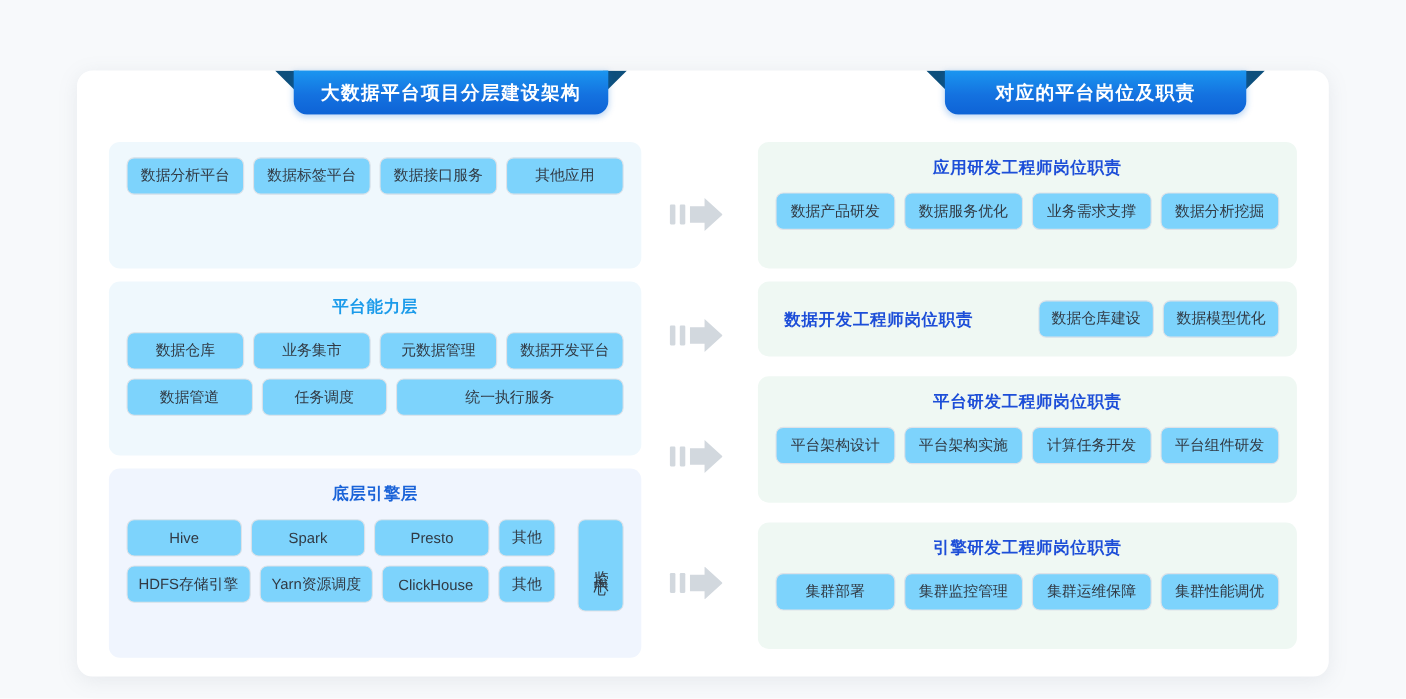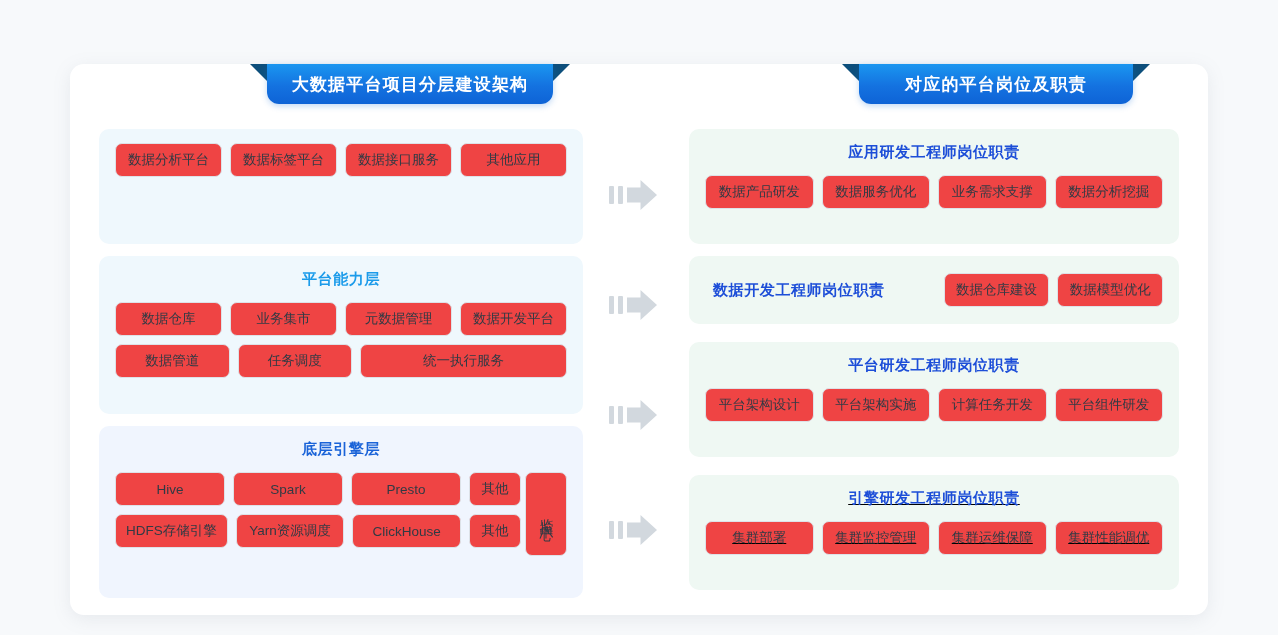--- a/index.html
+++ b/index.html
@@ -93,21 +93,21 @@
 
   
   .chip-row {
     display: flex;
     gap: 8px;
     margin-bottom: 8px;
   }
   .chip-row:last-child { margin-bottom: 0; }
 
   .chip {
-    background: #ef4444;
+    background: #7dd3fc;
     border: 1px solid #dde2e8;
     border-radius: 7px;
     height: 34px;
     display: flex;
     align-items: center;
     justify-content: center;
     font-size: 13.5px;
     color: #313a44;
     white-space: nowrap;
     padding: 0 10px;
@@ -134,21 +134,21 @@
   }
   .panel.inline-layout .chip-row { flex: 1 1 auto; margin: 0; }
 
   
   .col-left  .panel.p1 { height: 115px; }
   .col-left  .panel.p2 { height: 158px; }
   .col-left  .panel.p3 { height: 172px; }
   .col-right .panel.r1 { height: 115px; }
   .col-right .panel.r2 { height: 68px;  }
   .col-right .panel.r3 { height: 115px; }
-  .col-right .panel.r4 { height: 115px; text-decoration: underline; }
+  .col-right .panel.r4 { height: 115px; }
   .col-right .spacer-b { height: 6px; }
 
   
   .arrow {
     position: absolute;
     left: 539px;
     width: 48px;
     height: 30px;
   }
   .arrow .bar {
@@ -215,21 +215,21 @@
         </div>
         <div class="chip-row">
           <div class="chip">数据管道</div>
           <div class="chip">任务调度</div>
           <div class="chip grow2">统一执行服务</div>
         </div>
       </div>
 
       <div class="panel blue2 p3">
         <div class="panel-title">底层引擎层</div>
-        <div style="display:flex; gap:4px; align-items:stretch;text-align:center;">
+        <div style="display:flex; gap:20px; align-items:stretch;text-align:center;">
           <div style="flex:1 1 auto;">
             <div class="chip-row">
               <div class="chip">Hive</div>
               <div class="chip">Spark</div>
               <div class="chip">Presto</div>
               <div class="chip narrow">其他</div>
             </div>
             <div class="chip-row">
               <div class="chip">HDFS存储引擎</div>
               <div class="chip">Yarn资源调度</div>

